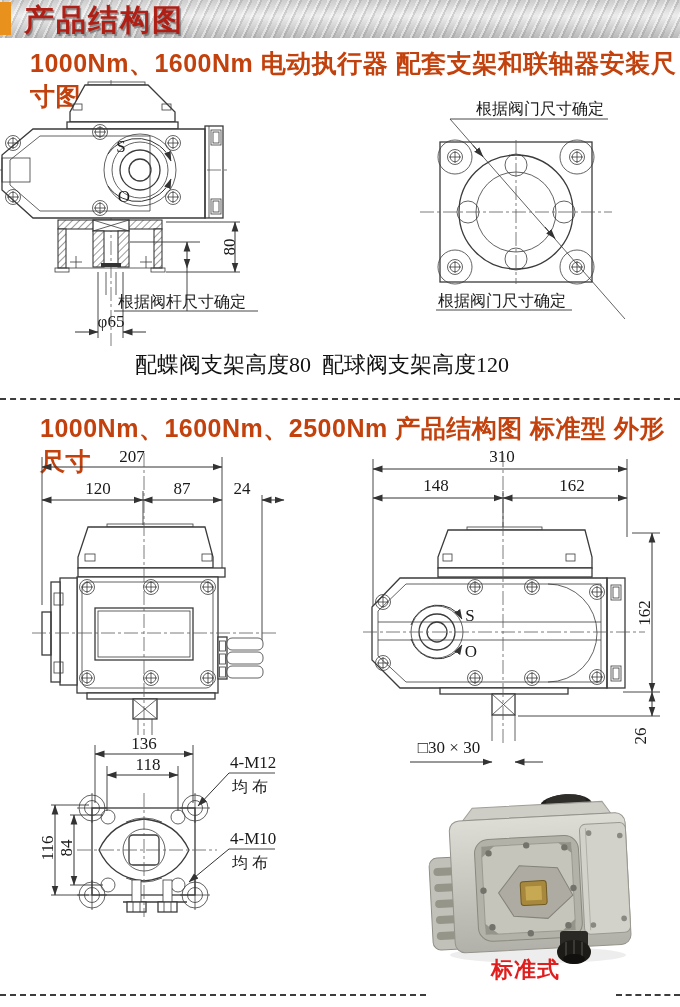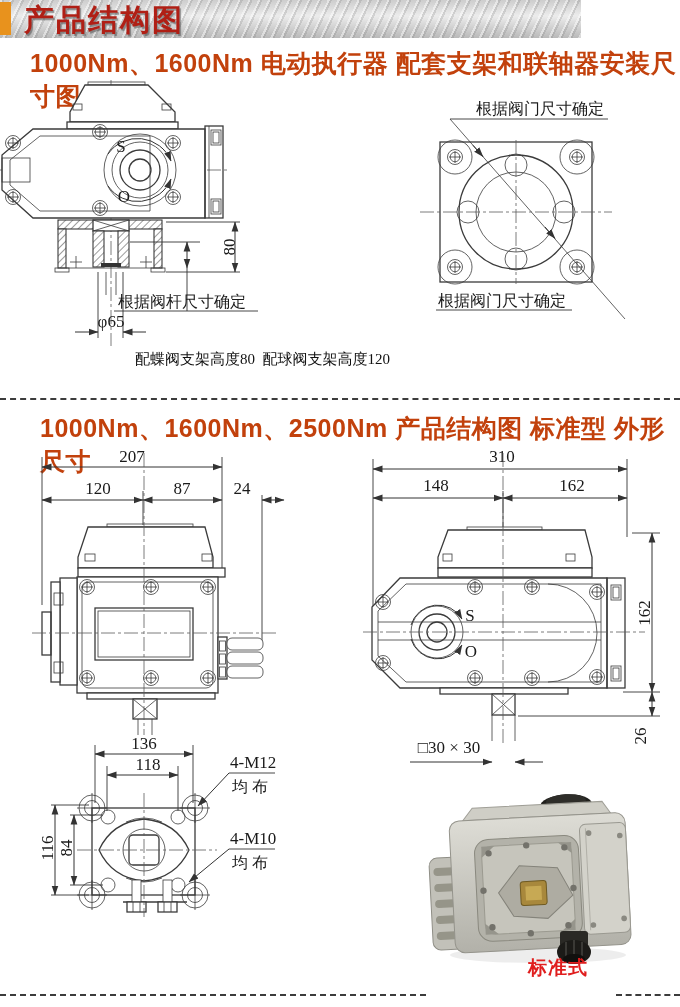--- a/index.html
+++ b/index.html
@@ -1,31 +1,31 @@
 <!DOCTYPE html>
 <html><head>
 <meta charset="utf-8">
 <style>
   html,body{margin:0;padding:0;background:#ffffff;}
   #page{position:relative;width:680px;height:1007px;background:#ffffff;overflow:hidden;
         font-family:"Liberation Sans", sans-serif;}
   
-  #hdr{position:absolute;left:0;top:0;width:581px;height:38px;
+  #hdr{position:absolute;left:0;top:0;width:680px;height:38px;
        background-image:
          repeating-linear-gradient(115deg, rgba(255,255,255,.45) 0 2px, rgba(110,110,110,.20) 2px 4px, rgba(255,255,255,0) 4px 9px),
          linear-gradient(180deg,#cdcdcd,#ececec 42%,#b9b9b9);}
   #hdr .tab{position:absolute;left:0;top:2px;width:11px;height:33px;background:#e8921d;}
   #hdr .ttl{position:absolute;left:24px;top:0px;font-size:30px;font-weight:800;color:#b01f15;
             letter-spacing:2px;text-shadow:1.5px 1.5px 1px rgba(70,70,70,.55);}
   .sec-title{position:absolute;font-size:25px;font-weight:800;color:#c2410c;letter-spacing:.5px;}
   #t1{left:30px;top:47px;}
   #t2{left:40px;top:412px;}
   #cap1{position:absolute;left:135px;top:350px;font-family:"Liberation Serif", serif;
-        font-size:15px;color:#111;white-space:pre;}
-  #photocap{position:absolute;left:491px;top:955px;font-size:19px;font-weight:800;color:#e01e1e;letter-spacing:1px;margin-left:37px;}
+        font-size:22px;color:#111;white-space:pre;}
+  #photocap{position:absolute;left:491px;top:955px;font-size:22px;font-weight:800;color:#e01e1e;letter-spacing:1px;}
   .divider{position:absolute;left:0;top:398px;width:680px;border-top:2px dashed #3c3c3c;}
   .dashb{position:absolute;top:994px;border-top:2px dashed #3c3c3c;}
   #dashL{left:0;width:426px;} #dashR{left:616px;width:64px;}
   svg{position:absolute;overflow:visible;}
   
   .ol{fill:none;stroke:#3b3b3b;stroke-width:1.3;}
   .tl{fill:none;stroke:#3b3b3b;stroke-width:0.8;}
   .cl{fill:none;stroke:#5a5a5a;stroke-width:0.8;stroke-dasharray:14 3 3 3;}
   .ext{fill:none;stroke:#333;stroke-width:0.9;}
   .dl{fill:none;stroke:#333;stroke-width:1;marker-start:url(#arr);marker-end:url(#arr);}

